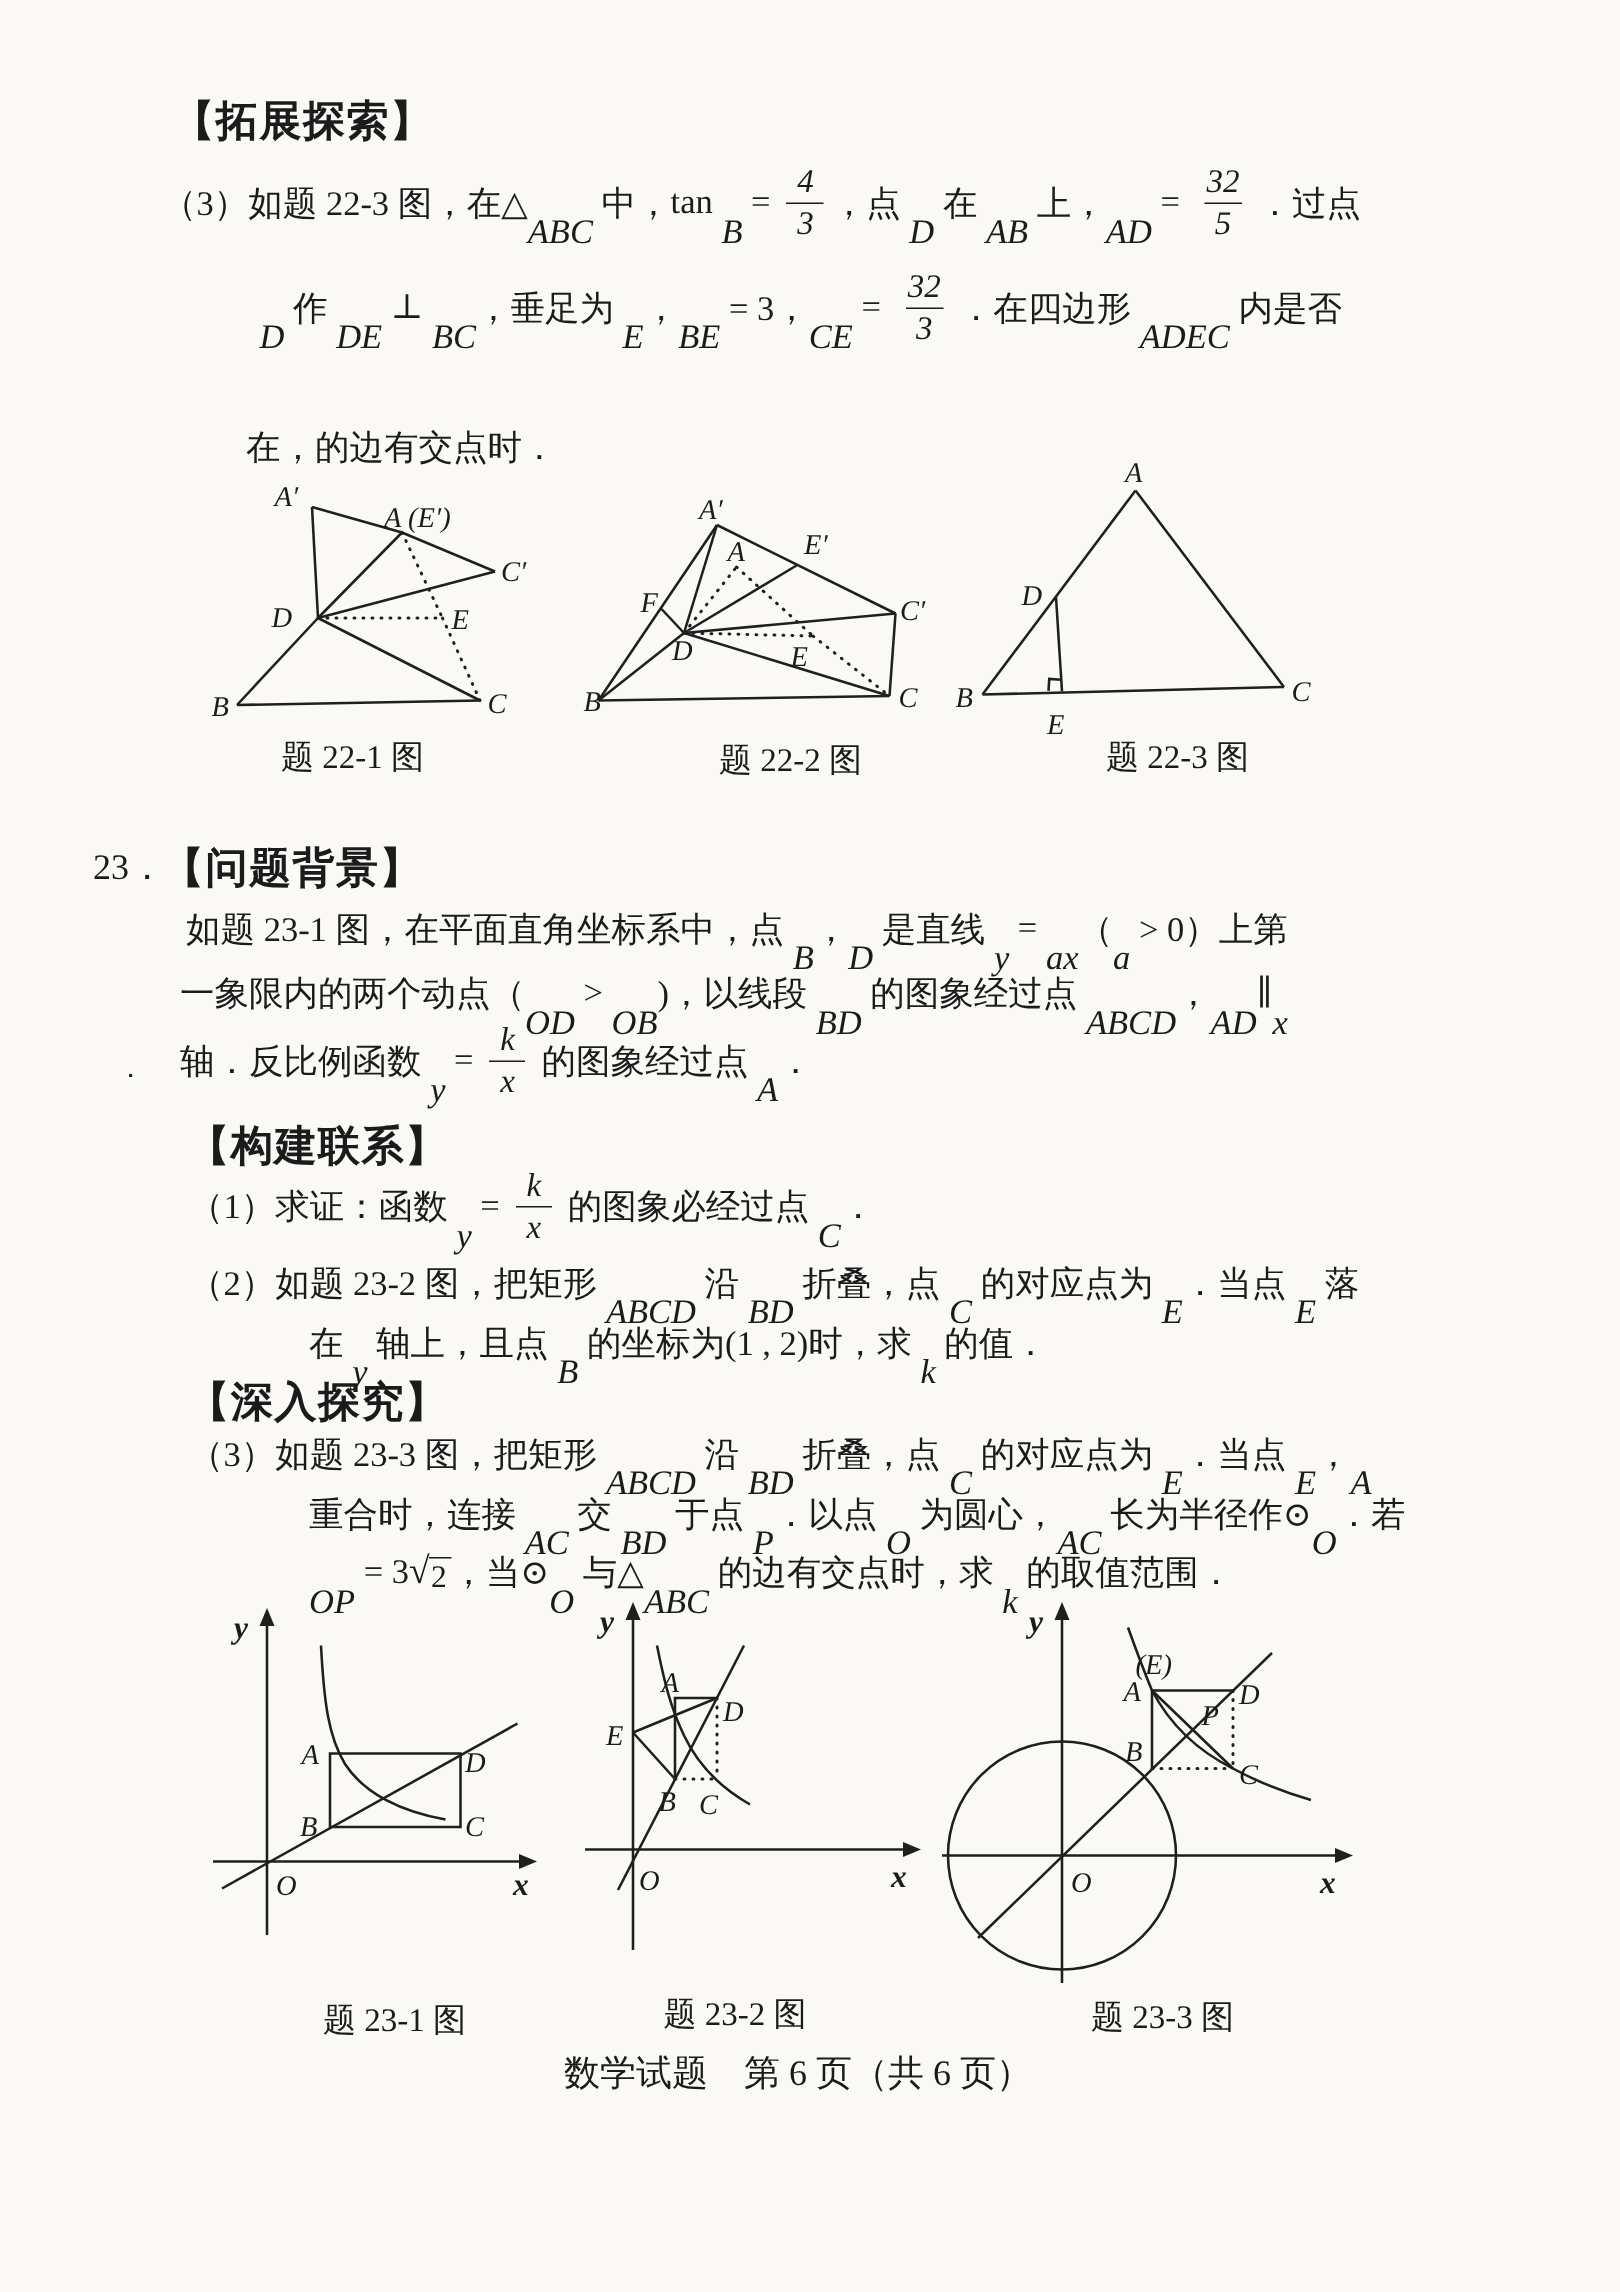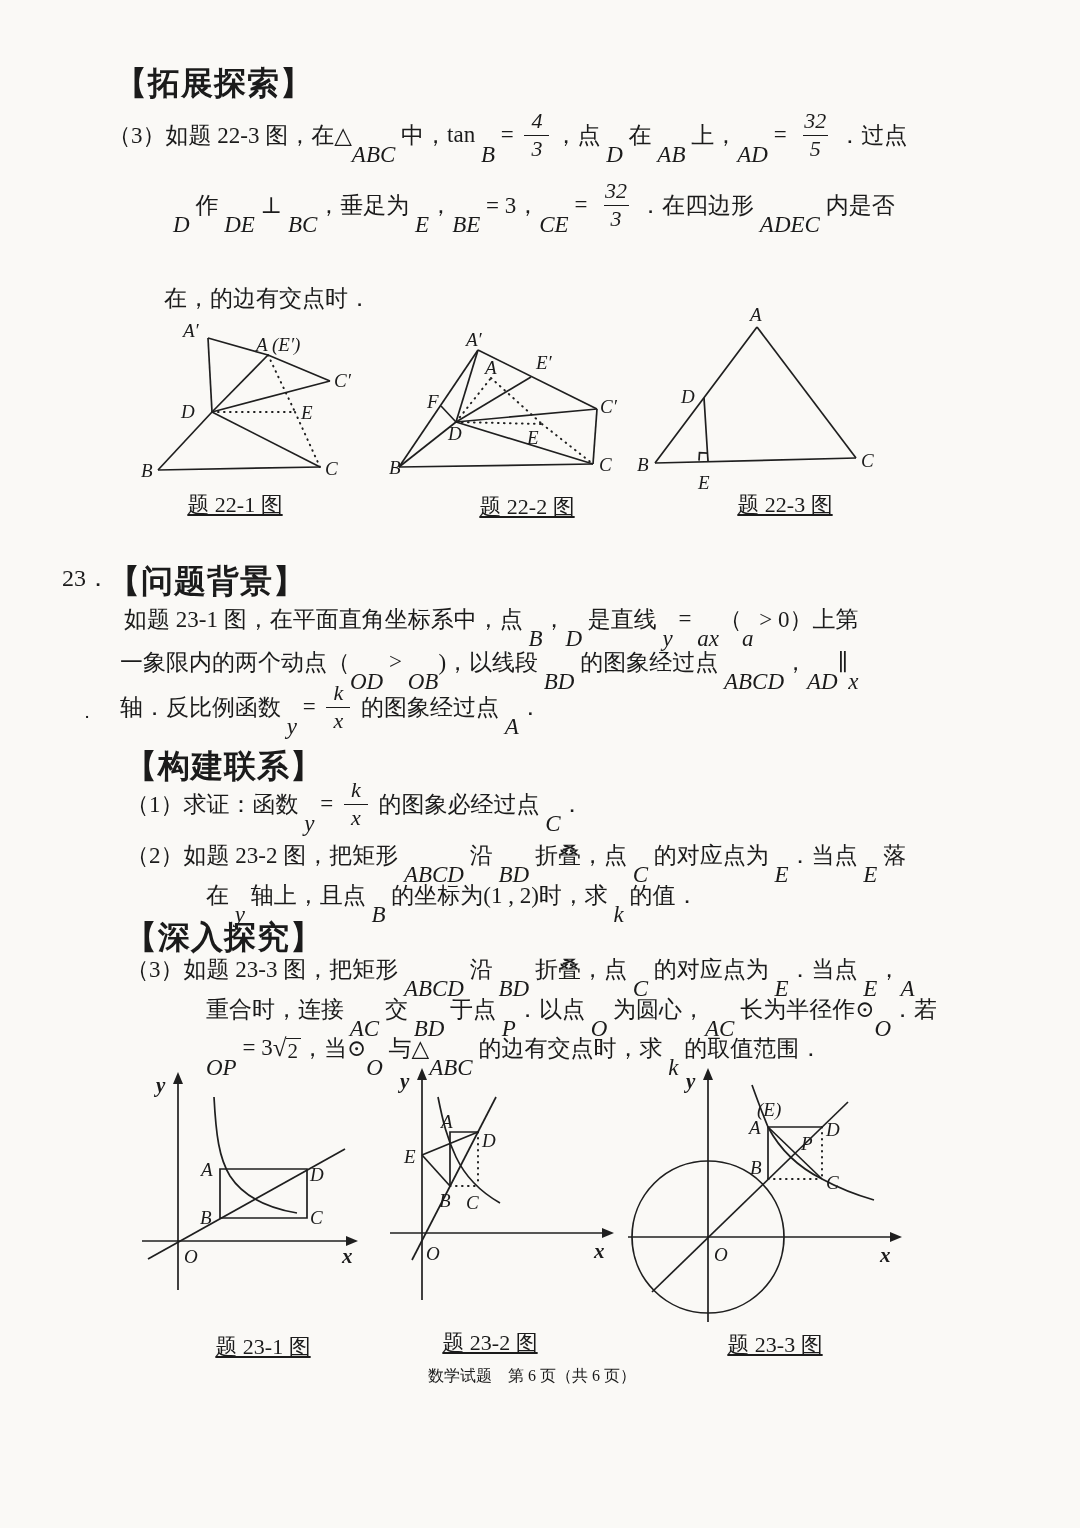--- a/index.html
+++ b/index.html
@@ -1,31 +1,31 @@
 <!DOCTYPE html>
 <html><head>
 <meta charset="utf-8">
 <style>
   html,body{margin:0;padding:0;background:#e9e7e3;}
   .page{position:relative;width:1080px;height:1528px;background:#faf9f6;
         font-family:"Liberation Serif","DejaVu Serif",serif;color:#1b1b1b;overflow:hidden;}
-  .hdr{position:absolute;font-size:32px;font-weight:600;letter-spacing:1px;white-space:pre;}
+  .hdr{position:absolute;font-size:28px;font-weight:600;letter-spacing:1px;white-space:pre;}
   .num{position:absolute;font-size:24px;white-space:pre;}
   .tl{position:absolute;display:flex;align-items:center;white-space:pre;font-size:23px;}
   .tl .m{font-style:italic;margin-top:40px;}
   .tl .rm{font-style:normal;}
   .frac{display:inline-flex;flex-direction:column;align-items:center;margin:0 5px;
         font-style:italic;line-height:1.12;font-size:22px;}
   .fn{padding:0 7px 1px;}
   .fd{border-top:1.7px solid #1b1b1b;padding:1px 7px 0;}
   .sq{display:inline-flex;align-items:flex-start;}
   .sqg{font-size:25px;line-height:1;transform:translateY(0px);}
   .sqr{border-top:1.7px solid #1b1b1b;padding:0 3px 0 1px;transform:translateY(3px);font-size:21px;}
-  .cap{position:absolute;font-size:22px;text-align:center;width:170px;white-space:pre;text-decoration:underline;}
-  .foot{position:absolute;font-size:16px;text-align:center;left:0;width:1064px;top:1366px;white-space:pre;}
+  .cap{position:absolute;font-size:22px;text-align:center;width:170px;white-space:pre;}
+  .foot{position:absolute;font-size:24px;text-align:center;left:0;width:1064px;top:1366px;white-space:pre;}
   .stray{position:absolute;left:78px;top:700px;font-size:18px;}
   svg{position:absolute;overflow:visible;}
   svg text{font-family:"Liberation Serif","DejaVu Serif",serif;font-style:italic;
            font-size:19px;fill:#1b1b1b;}
   svg text.axl{font-weight:700;font-size:21px;}
   .ln{stroke:#1f1f1f;stroke-width:1.7;fill:none;}
   .dt{stroke:#1f1f1f;stroke-width:2;fill:none;stroke-dasharray:0.6 5.4;stroke-linecap:round;}
   .ar{fill:#1f1f1f;stroke:none;}
 </style>
 </head>

